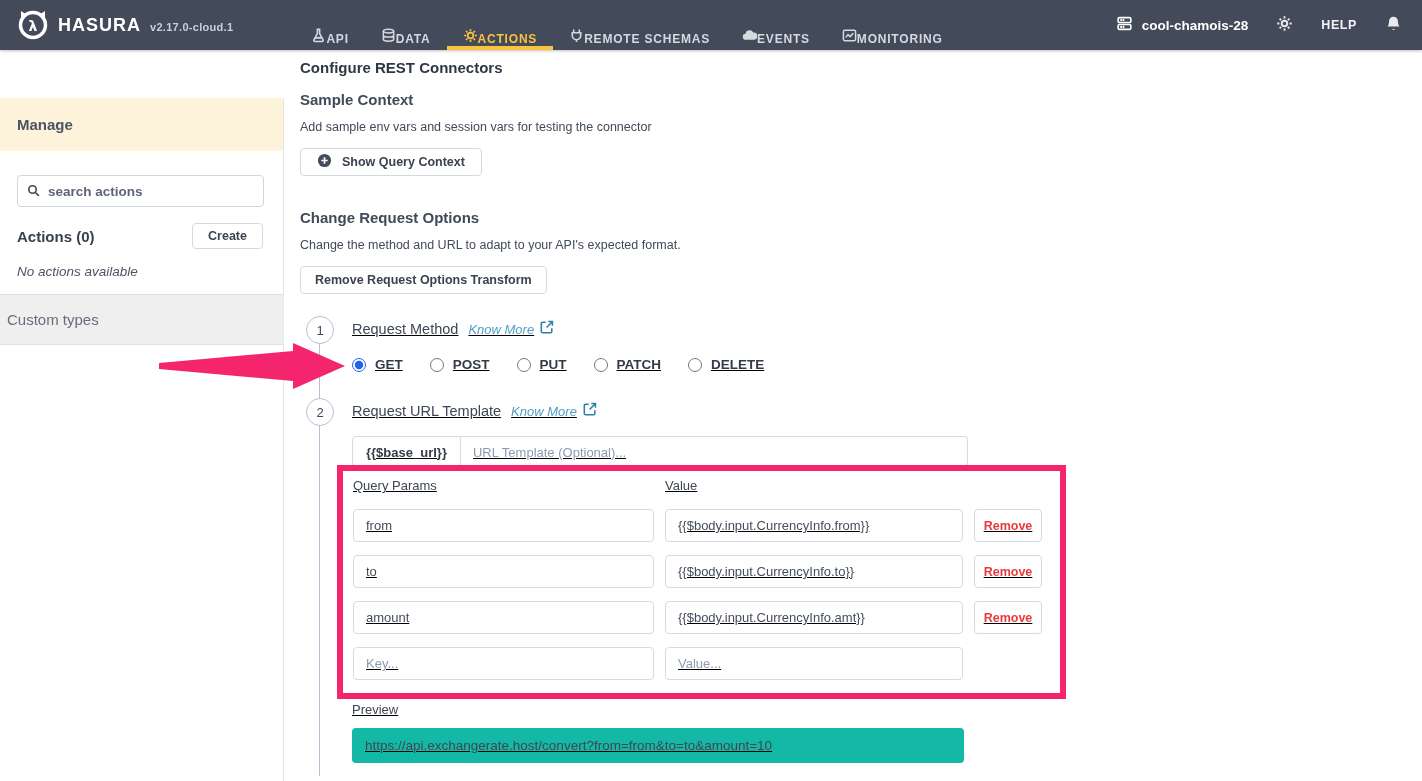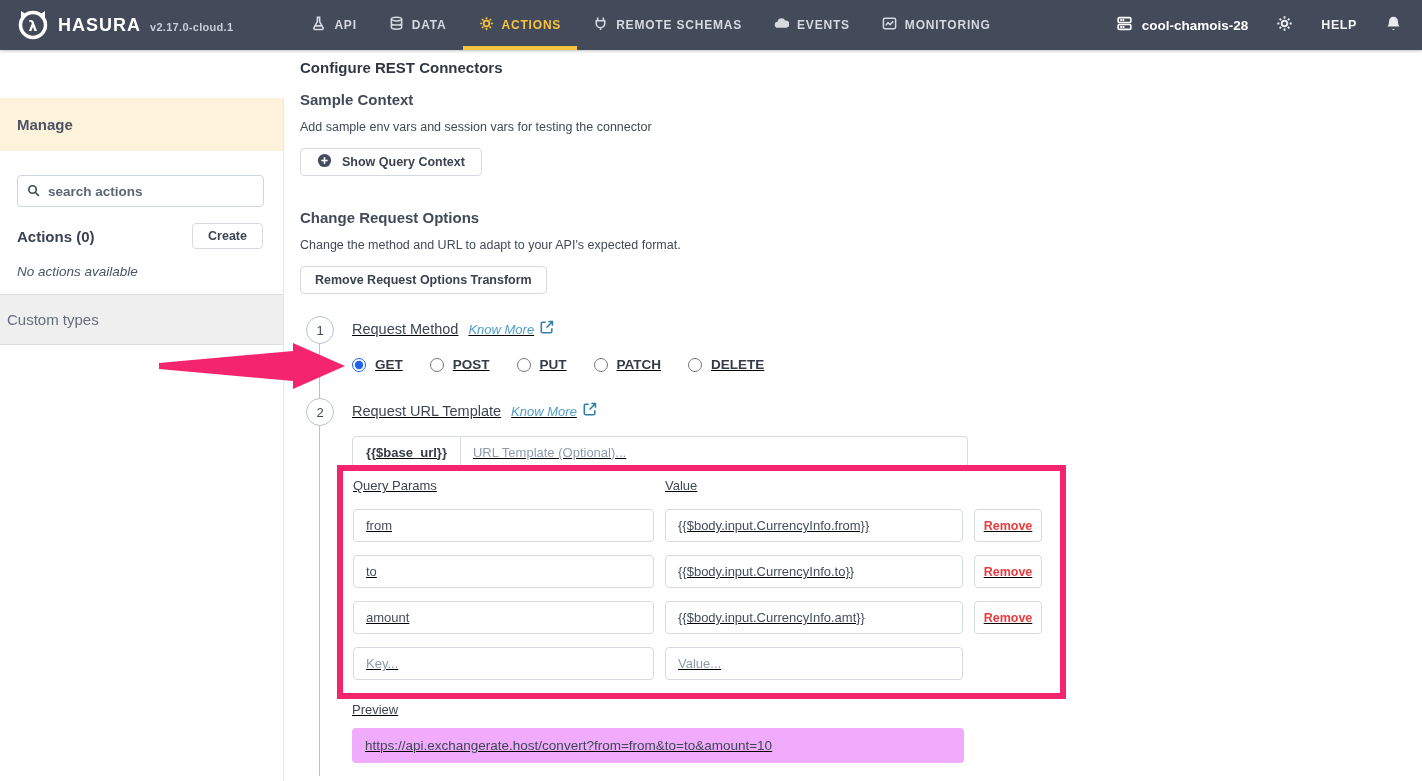--- a/index.html
+++ b/index.html
@@ -5,21 +5,21 @@
   * { margin:0; padding:0; box-sizing:border-box; }
   html,body { width:1422px; height:781px; font-family:"Liberation Sans", sans-serif; background:#fff; overflow:hidden; }
 
   
   .navbar { position:absolute; top:0; left:0; width:1422px; height:50px; background:#434a5a; display:flex; align-items:center; box-shadow:0 1px 3px rgba(0,0,0,.25); z-index:20; }
   .brand { display:flex; align-items:center; margin-left:16px; cursor:pointer; }
   .brand svg { display:block; }
   .brand-name { color:#fff; font-size:18px; font-weight:bold; letter-spacing:1px; margin-left:8px; }
   .brand-version { color:#c9ced8; font-size:11px; font-weight:bold; margin-left:9px; margin-top:3px; letter-spacing:.3px; }
   .nav-items { display:flex; height:50px; margin-left:62px; list-style:none; }
-  .nav-item { display:flex; align-items:center; gap:8px; padding:0 16px; height:50px; color:#d5d9e0; font-size:12px; font-weight:bold; letter-spacing:.8px; cursor:pointer; border-bottom:4px solid transparent; padding-top:4px; }
+  .nav-item { display:flex; align-items:flex-end; padding:0 16px; height:50px; color:#d5d9e0; font-size:12px; font-weight:bold; letter-spacing:.8px; cursor:pointer; border-bottom:4px solid transparent; padding-top:4px; }
   .nav-item svg { width:15px; height:15px; }
   .nav-item.active { color:#fac33d; border-bottom-color:#fac33d; }
   .nav-right { margin-left:auto; display:flex; align-items:center; gap:28px; margin-right:20px; color:#e8eaee; }
   .project { display:flex; align-items:center; gap:9px; font-size:13.5px; font-weight:bold; color:#fff; cursor:pointer; }
   .nav-right svg { width:17px; height:17px; }
   .help-link { font-size:12.5px; font-weight:bold; letter-spacing:.6px; color:#f2f3f6; text-decoration:none; cursor:pointer; }
 
   
   .sidebar { position:absolute; top:50px; left:0; width:284px; height:731px; background:#fff; border-right:1px solid #e6e6e6;margin-top:48px; }
   .manage-header { height:53px; background:#fcf3da; display:flex; align-items:center; padding:0 17px; font-size:15px; font-weight:bold; color:#4c5365; }
@@ -70,21 +70,21 @@
   .qp-headers, .qp-row { display:grid; grid-template-columns:301px 298px 68px; column-gap:11px; align-items:center; }
   .qp-headers { margin-bottom:16px; }
   .qp-header-label { font-size:13px; color:#3e4654; }
   .qp-row { margin-bottom:13px; }
   .qp-row:last-child { margin-bottom:8px; }
   .qp-input { height:33px; border:1px solid #d6dbe2; border-radius:4px; padding:0 12px; font-size:13px; color:#454e5e; font-family:"Liberation Sans",sans-serif; outline:none; width:100%; }
   .qp-input::placeholder { color:#8c9ab0; }
   .remove-btn { height:33px; font-size:12.5px; font-weight:bold; color:#e93b3d; }
 
   .preview-label { margin-top:3px; font-size:13px; color:#3e4654; }
-  .preview-box { margin-top:11px; width:612px; height:35px; background:#f0abfc; border-radius:4px; display:flex; align-items:center; padding:0 13px; font-size:13.5px; color:#3e4754; }
+  .preview-box { margin-top:11px; width:612px; height:35px; background:#14b8a6; border-radius:4px; display:flex; align-items:center; padding:0 13px; font-size:13.5px; color:#3e4754; }
 
   
   .annot-arrow { position:absolute; left:157px; top:337px; z-index:50; pointer-events:none; }
 </style>
 </head>
 <body>
 
 <header class="navbar">
   <div class="brand">
     <span>

